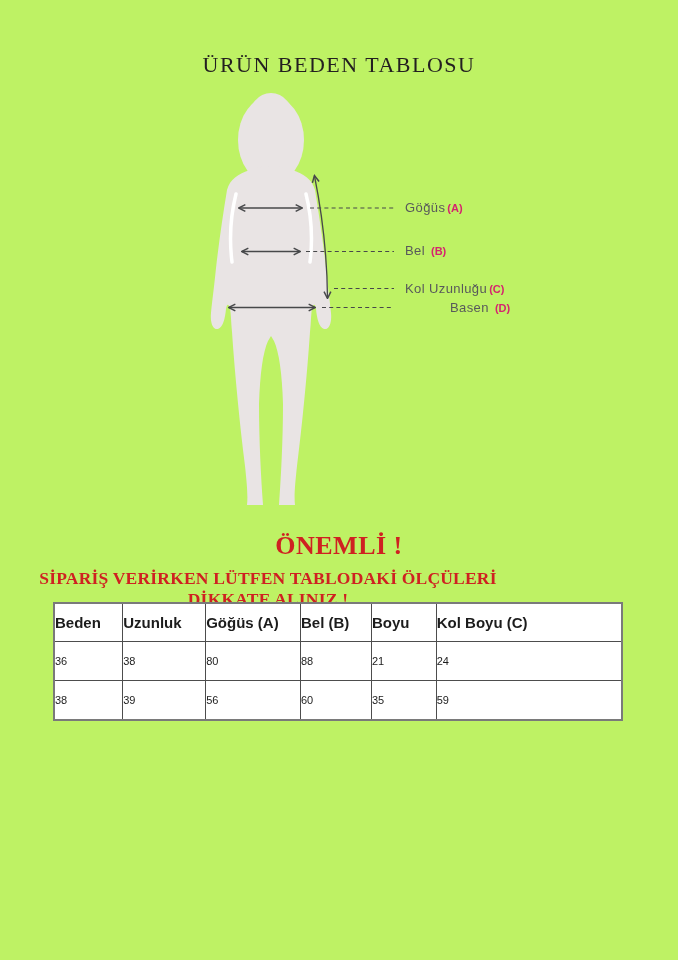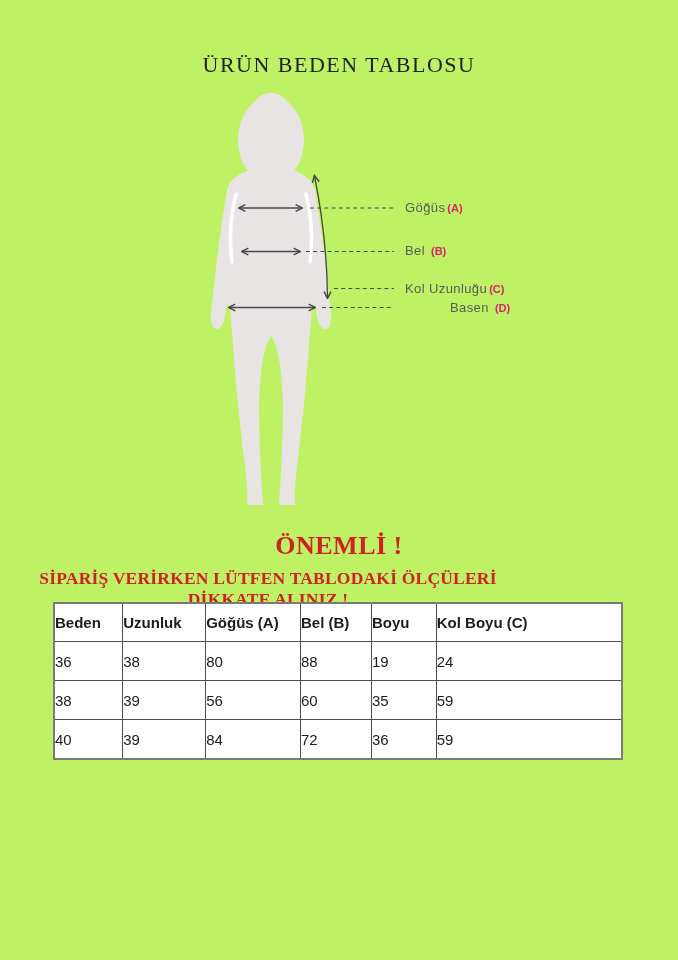--- a/index.html
+++ b/index.html
@@ -38,21 +38,21 @@
   table.size-table{
     position:absolute;left:53px;top:602px;width:570px;
     border-collapse:collapse;table-layout:fixed;
     border:2px solid #7a7a7a;
   }
   table.size-table th, table.size-table td{
     border:1px solid #4d4d4d;text-align:left;vertical-align:middle;
     color:#1c1c1c;background:#fff;padding:0;
   }
   table.size-table th{height:37px;font-size:15px;font-weight:bold;}
-  table.size-table td{height:38px;font-size:15px;font-weight:400;}
+  table.size-table td{height:38px;font-size:11px;font-weight:400;}
   col.c1{width:12.1%;} col.c2{width:14.6%;} col.c3{width:16.7%;}
   col.c4{width:12.5%;} col.c5{width:11.4%;} col.c6{width:32.7%;}
 </style>
 </head>
 <body>
 
 <div id="page" style="--notice-color: #cf2121; --label-color: #58595b; --marker-color: #d6246e;">
 
   <div class="page-title">ÜRÜN BEDEN TABLOSU</div>
 
@@ -147,35 +147,27 @@
           <th>Boyu</th>
           <th>Kol Boyu (C)</th>
         </tr>
       </thead>
     <tbody>
         <tr>
           <td>36</td>
           <td>38</td>
           <td>80</td>
           <td>88</td>
-          <td>19</td>
+          <td>21</td>
           <td>24</td>
         </tr>
         <tr>
           <td>38</td>
           <td>39</td>
           <td>56</td>
           <td>60</td>
           <td>35</td>
           <td>59</td>
         </tr>
-        <tr>
-          <td>40</td>
-          <td>39</td>
-          <td>84</td>
-          <td>72</td>
-          <td>36</td>
-          <td>59</td>
-        </tr>
       </tbody>
   </table>
 
 </div>
 
 </body></html>

